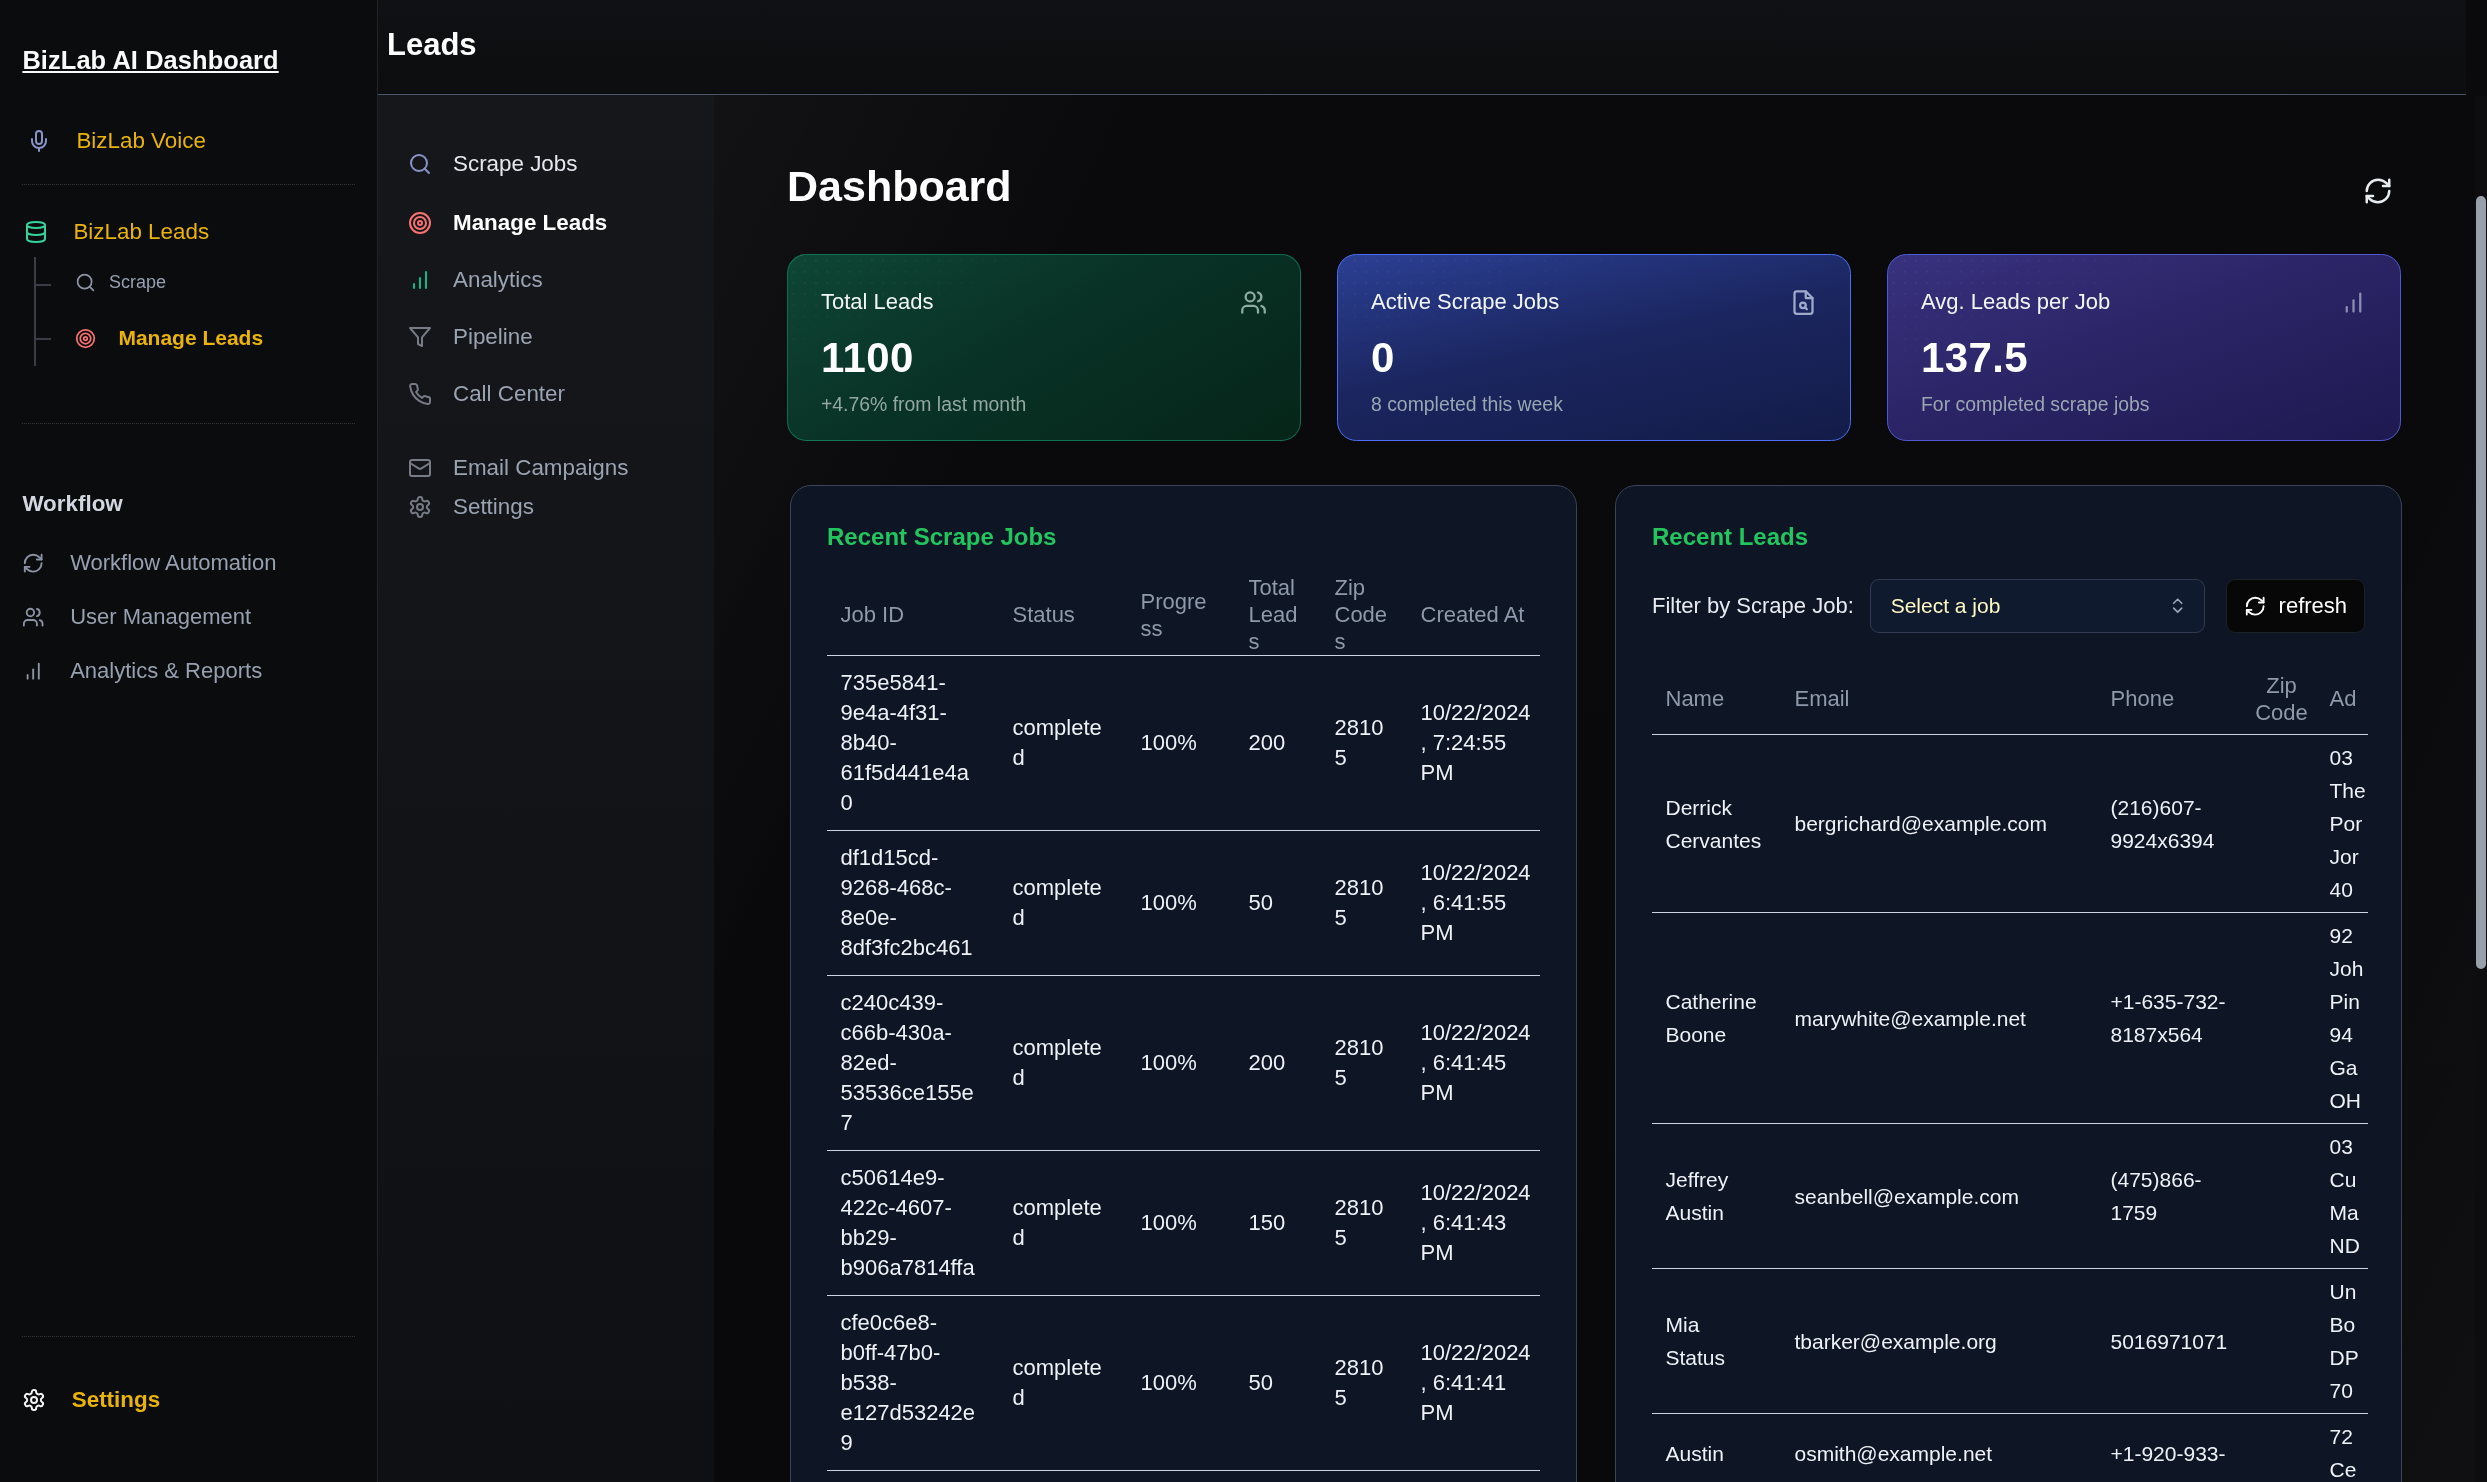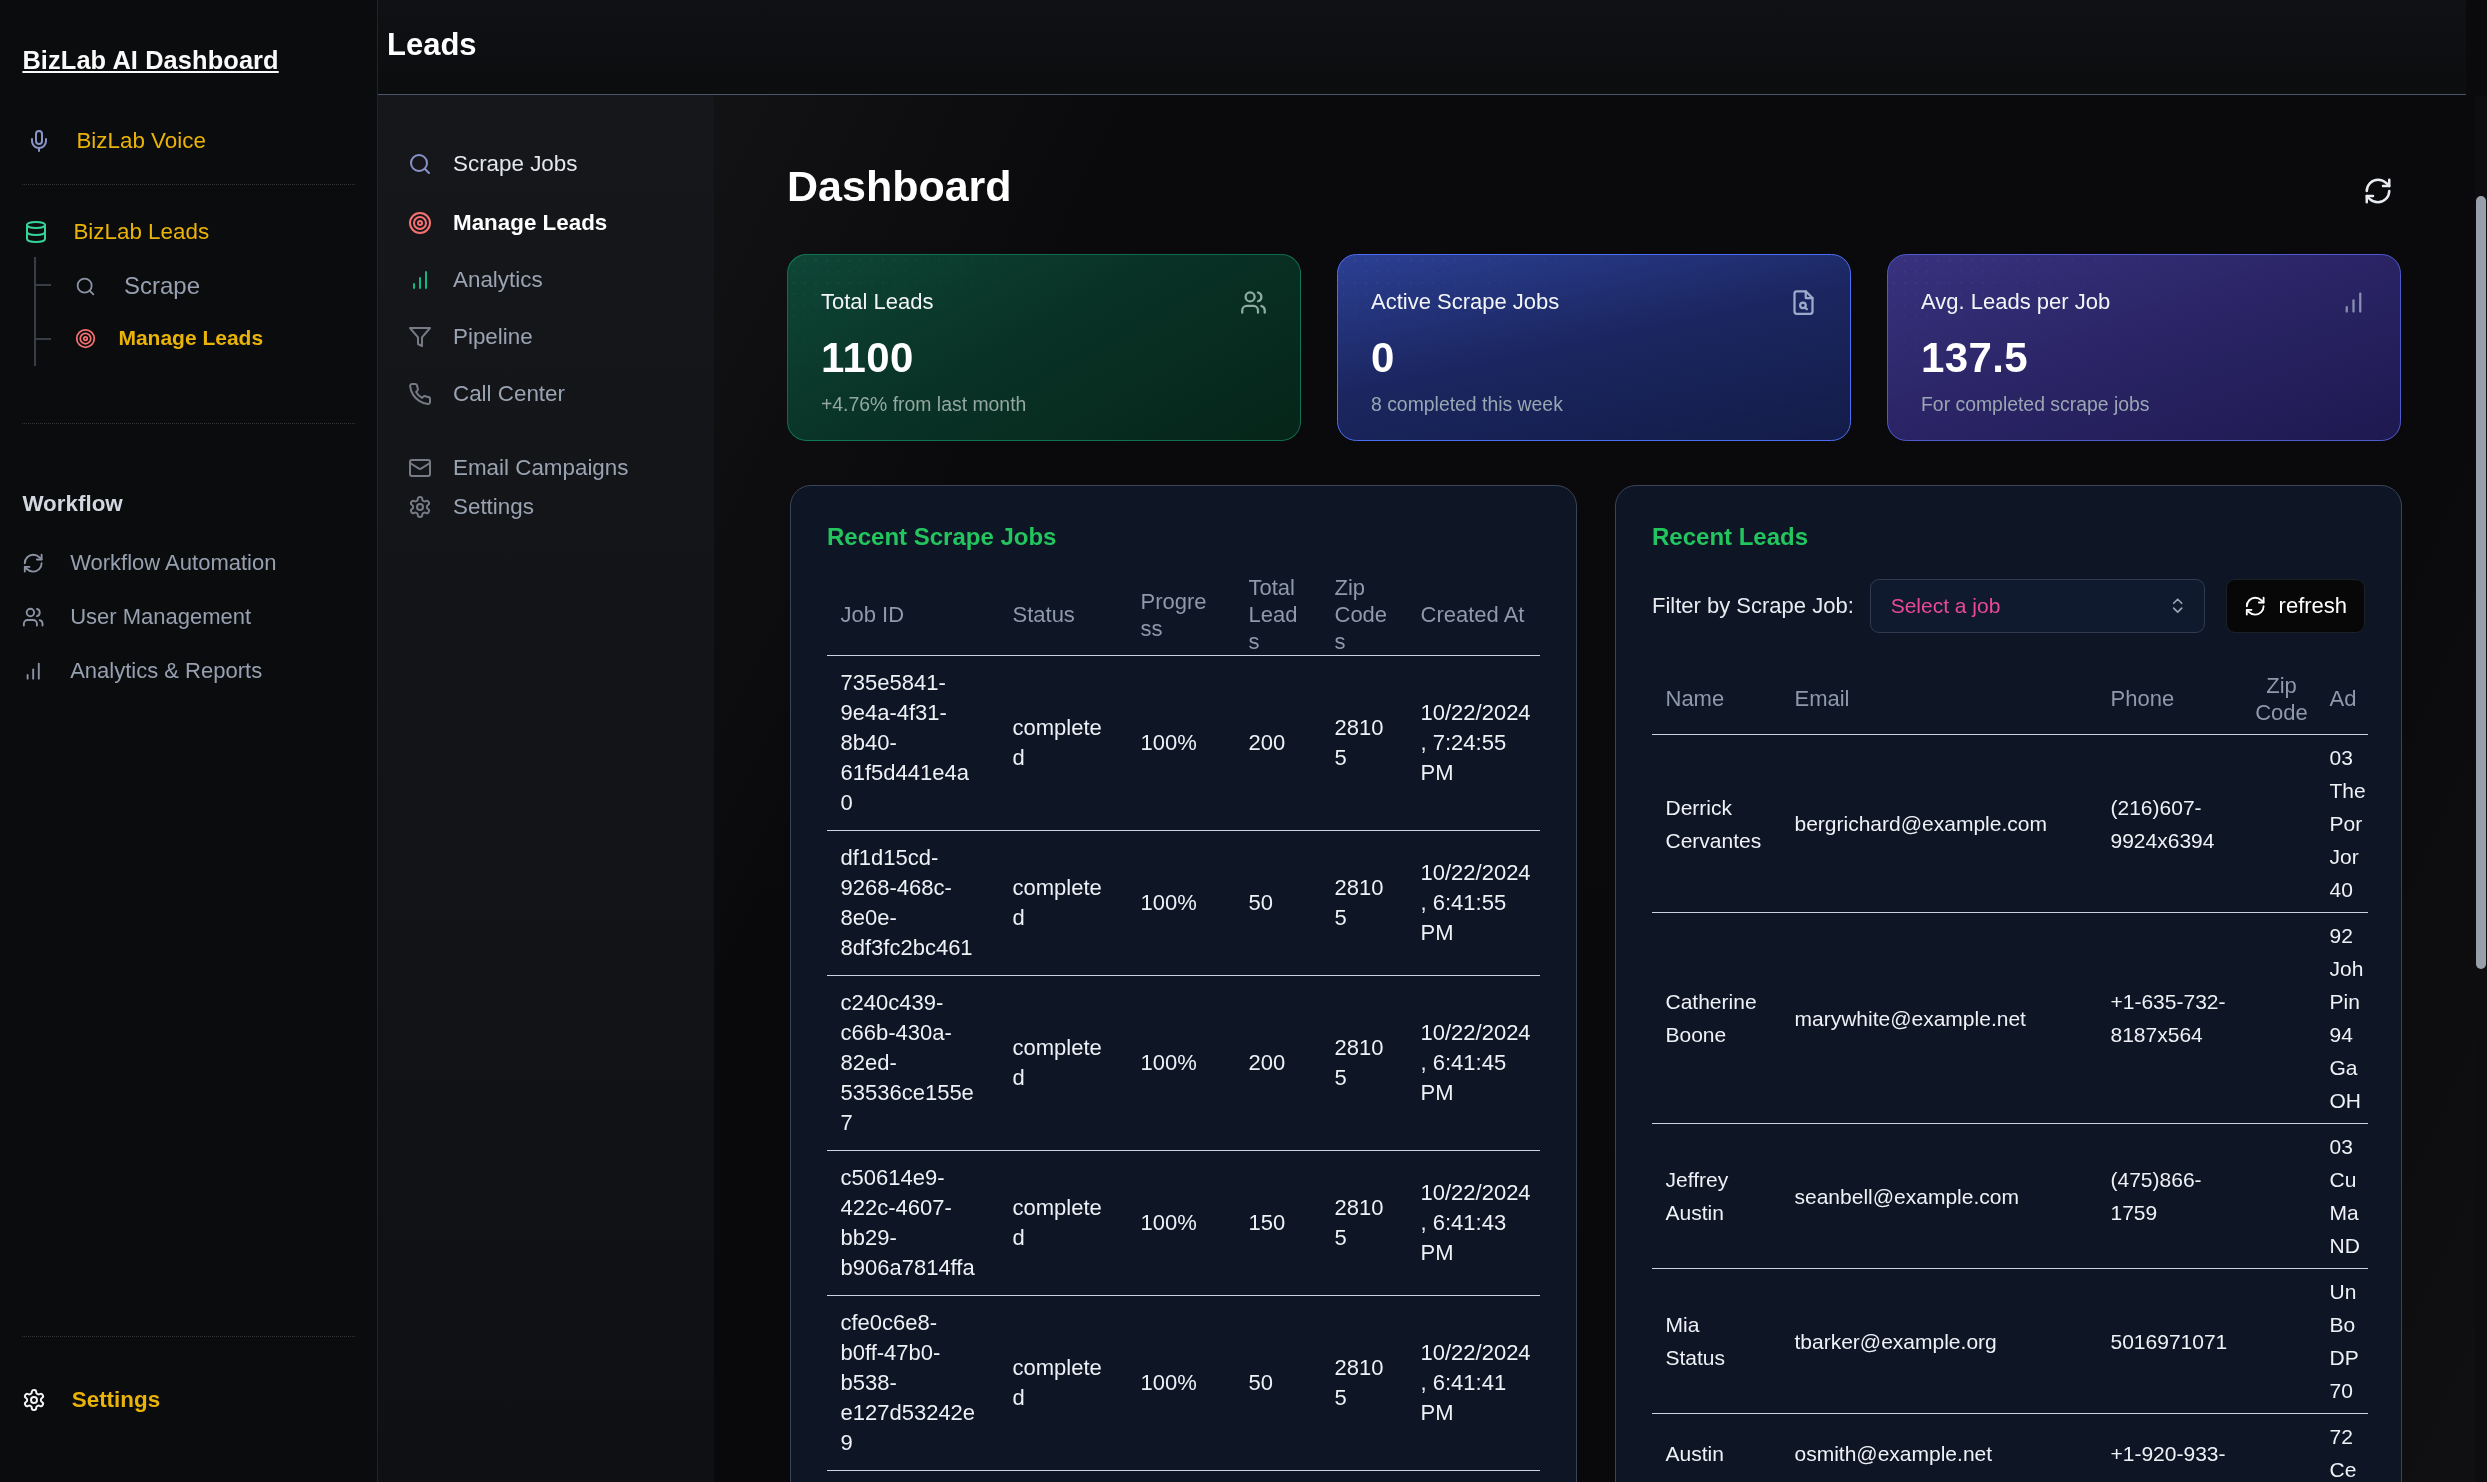--- a/index.html
+++ b/index.html
@@ -90,21 +90,21 @@
   .c-jobid { padding-right:20px; }
   .view-all { margin-top:34px; display:flex; justify-content:center; align-items:center; gap:15px;
     font-size:22.4px; color:#e2e7ee; cursor:pointer; }
   .view-all .ic { width:22.4px; height:22.4px; }
 
   
   .filter-row { margin-top:27px; display:flex; align-items:center; }
   .filter-label { font-size:22px; color:#e8ecf2; white-space:nowrap; }
   .job-select { margin-left:16.5px; width:340px; height:54px; background:#101a2e; border:1.5px solid #303b51;
     border-radius:9px; display:flex; align-items:center; justify-content:space-between; padding:0 16.5px 0 19.4px;
-    font-size:21px; color:#ec4899; cursor:pointer; }
+    font-size:21px; color:#fef9c3; cursor:pointer; }
   .job-select .ic { width:19.4px; height:19.4px; color:#9ca6b4; }
   .refresh-btn { margin-left:21px; width:141px; height:54px; background:#070708; border:1.5px solid #1c2027;
     border-radius:9px; display:flex; align-items:center; justify-content:center; gap:12px;
     font-size:22px; color:#ffffff; cursor:pointer; }
   .refresh-btn .ic { width:22.4px; height:22.4px; }
 
   .leads-header { display:grid; grid-template-columns:129px 316px 150px 69px 179px; align-items:center;
     margin-top:30px; min-height:72px; border-bottom:1.5px solid #c9d3e2; color:#8e99ab; font-size:22px; line-height:27px; width:716px; }
   .leads-row { display:grid; grid-template-columns:129px 316px 150px 69px 179px; align-items:center;
     padding:6px 0; border-bottom:1.5px solid #c9d3e2; font-size:21px; line-height:33px; color:#eef2f7; width:716px; }
@@ -146,21 +146,21 @@
             <path d="M3 12a9 3 0 0 0 18 0"></path>
           </svg>
       </span>
       <span>BizLab Leads</span>
     </div>
 
     <div class="tree-line" style="left:34px; top:257px; width:1.5px; height:109px;"></div>
     <div class="tree-line" style="left:34px; top:284px; width:16.5px; height:1.5px;"></div>
     <div class="tree-line" style="left:34px; top:338px; width:16.5px; height:1.5px;"></div>
 
-    <div class="sb-item sb-muted" style="left:75px; top:272px; gap:28px; font-size:24px;">
+    <div class="sb-item sb-muted" style="left:75px; top:272px; gap:13px; font-size:18px;">
       <span class="ic-slate">
         <svg class="ic" viewBox="0 0 24 24" style="width:21px;height:21px;">
             <circle cx="11" cy="11" r="8"></circle>
             <path d="m21 21-4.3-4.3"></path>
           </svg>
       </span>
       <span>Scrape</span>
     </div>
 
     <div class="sb-item" style="left:75px; top:326px; gap:22.4px; font-size:21px; font-weight:700;">

